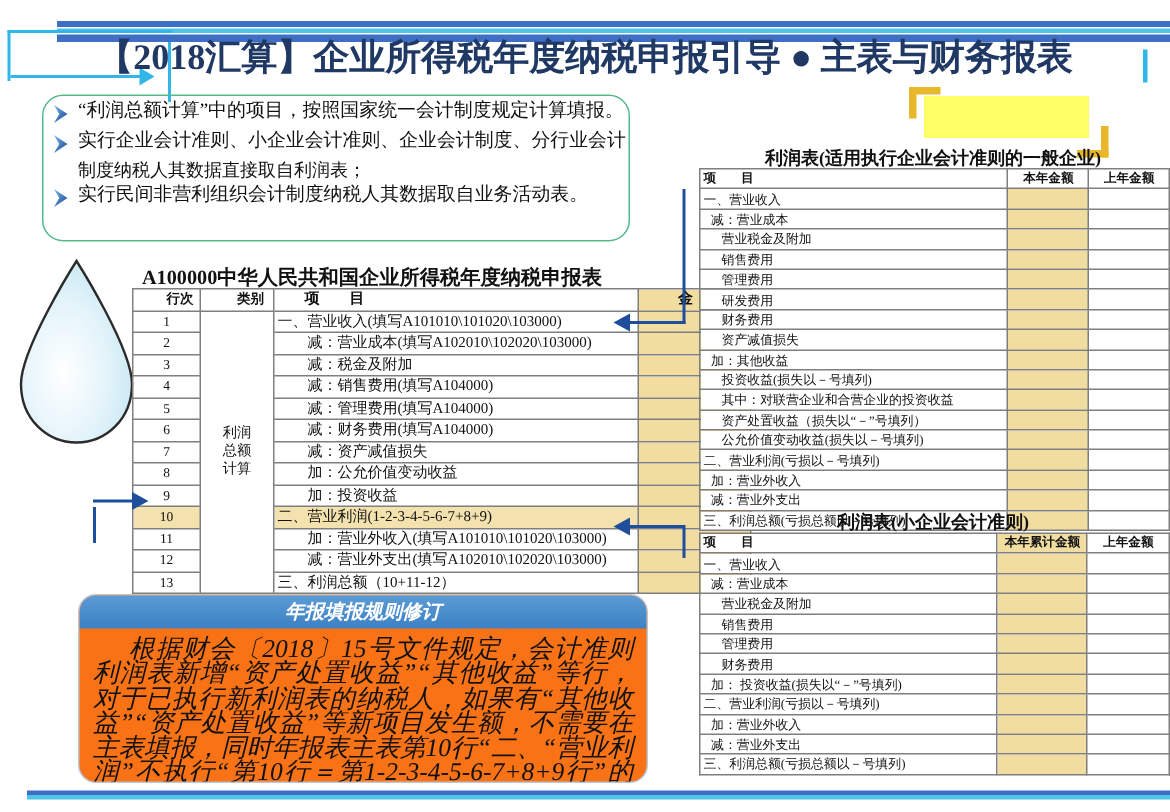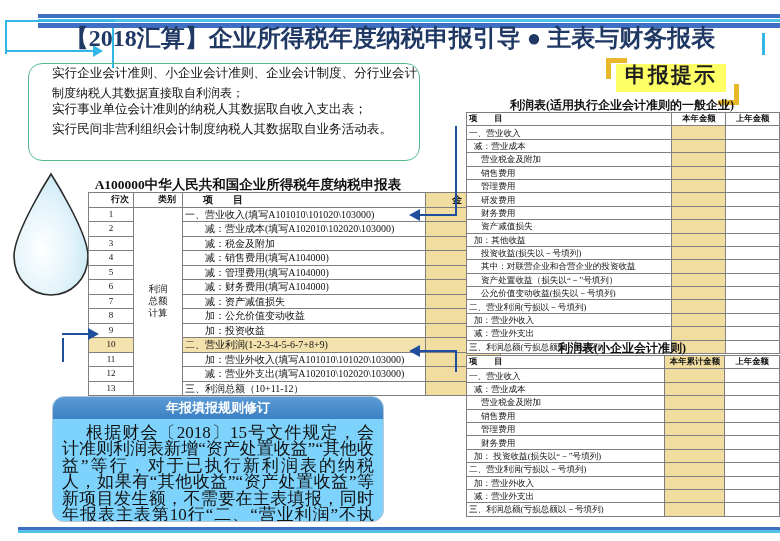--- a/index.html
+++ b/index.html
@@ -87,23 +87,23 @@
   .rt .fill{background:#f2dda0 !important;}
   .rt .ind{padding-left:14px !important;}
   .rt .ind2{padding-left:7px !important;}
 
   
   .conn{position:absolute;background:#1f4e9c;}
   .arrowL{position:absolute;width:0;height:0;
      border-top:6px solid transparent;border-bottom:6px solid transparent;border-right:11px solid #1f4e9c;}
 
   
-  .rulebox{position:absolute;left:52px;top:396px;width:332px;height:126px;
-     background:#7dd3fc;border:1px solid #b9c6d8;border-radius:12px 12px 12px 12px;
-     box-sizing:border-box;overflow:hidden;}
+  .rulebox{position:absolute;left:52px;top:396px;width:380px;height:126px;
+     background:#f97316;border:1px solid #b9c6d8;border-radius:12px 12px 12px 12px;
+     box-sizing:border-box;overflow:hidden;font-style:italic;}
   .rulehdr{height:22px;background:linear-gradient(#5b9bd5,#3c81c4);
      border-radius:11px 11px 0 0;color:#fff;font-size:13px;font-weight:bold;
      text-align:center;line-height:22px;
      font-family:"Liberation Sans","DejaVu Sans",sans-serif;}
   .rulebody{padding:6px 9px 0 9px;font-size:17px;line-height:16.4px;color:#111;
      text-align:justify;text-indent:24px;}
 
   
   .botstripe1{position:absolute;left:18px;top:527px;width:762px;height:3px;background:#3f6fc4;}
   .botstripe2{position:absolute;left:18px;top:530px;width:762px;height:3px;background:#4fc3e8;}
@@ -117,51 +117,56 @@
 <div class="right-vline"></div>
 <div class="topleft-hook"></div>
 <div class="topleft-arrowline"></div>
 <div class="topleft-arrowhead"></div>
 <div class="topleft-vtick"></div>
 
 <div class="title">【2018汇算】企业所得税年度纳税申报引导 ● 主表与财务报表</div>
 
 <div class="greenbox"></div>
 <div class="bullets">
+  <div class="bullet-row">
+    <span class="chev">
+      <svg width="16" height="16" viewBox="0 0 16 16">
+          <defs>
+            <linearGradient id="g1" x1="0" y1="0" x2="1" y2="1">
+              <stop offset="0" stop-color="#7fb7ec"></stop>
+              <stop offset="1" stop-color="#13458f"></stop>
+            </linearGradient>
+          </defs>
+          <path d="M2 2 L11 8 L2 14 L5.5 8 Z" fill="url(#g1)"></path>
+        </svg>
+    </span>
+    <span class="btext">“利润总额计算”中的项目，按照国家统一会计制度规定计算填报。</span>
+  </div>
   <div class="bullet-row">
     <span class="chev">
       <svg width="16" height="16" viewBox="0 0 16 16">
           <path d="M2 2 L11 8 L2 14 L5.5 8 Z" fill="url(#g1)"></path>
         </svg>
     </span>
     <span class="btext">实行企业会计准则、小企业会计准则、企业会计制度、分行业会计</span>
   </div>
   <div class="bcont">制度纳税人其数据直接取自利润表；</div>
   <div class="bullet-row">
     <span class="chev">
       <svg width="16" height="16" viewBox="0 0 16 16">
           <path d="M2 2 L11 8 L2 14 L5.5 8 Z" fill="url(#g1)"></path>
         </svg>
     </span>
-    <span class="btext">实行事业单位会计准则的纳税人其数据取自收入支出表；</span>
-  </div>
-  <div class="bullet-row">
-    <span class="chev">
-      <svg width="16" height="16" viewBox="0 0 16 16">
-          <path d="M2 2 L11 8 L2 14 L5.5 8 Z" fill="url(#g1)"></path>
-        </svg>
-    </span>
     <span class="btext">实行民间非营利组织会计制度纳税人其数据取自业务活动表。</span>
   </div>
 </div>
 
 <div class="tipwrap">
   <div class="corner c-tl"></div>
   <div class="tiphl"></div>
-  <div class="tiptext">申报提示</div>
   <div class="corner c-br"></div>
 </div>
 
 <div class="drop">
   <svg width="86" height="126" viewBox="0 0 86 126">
     <defs>
       <radialGradient id="dg" cx="0.38" cy="0.62" r="0.75">
         <stop offset="0" stop-color="#ffffff"></stop>
         <stop offset="0.55" stop-color="#e2f3fa"></stop>
         <stop offset="1" stop-color="#bfe4f2"></stop>

